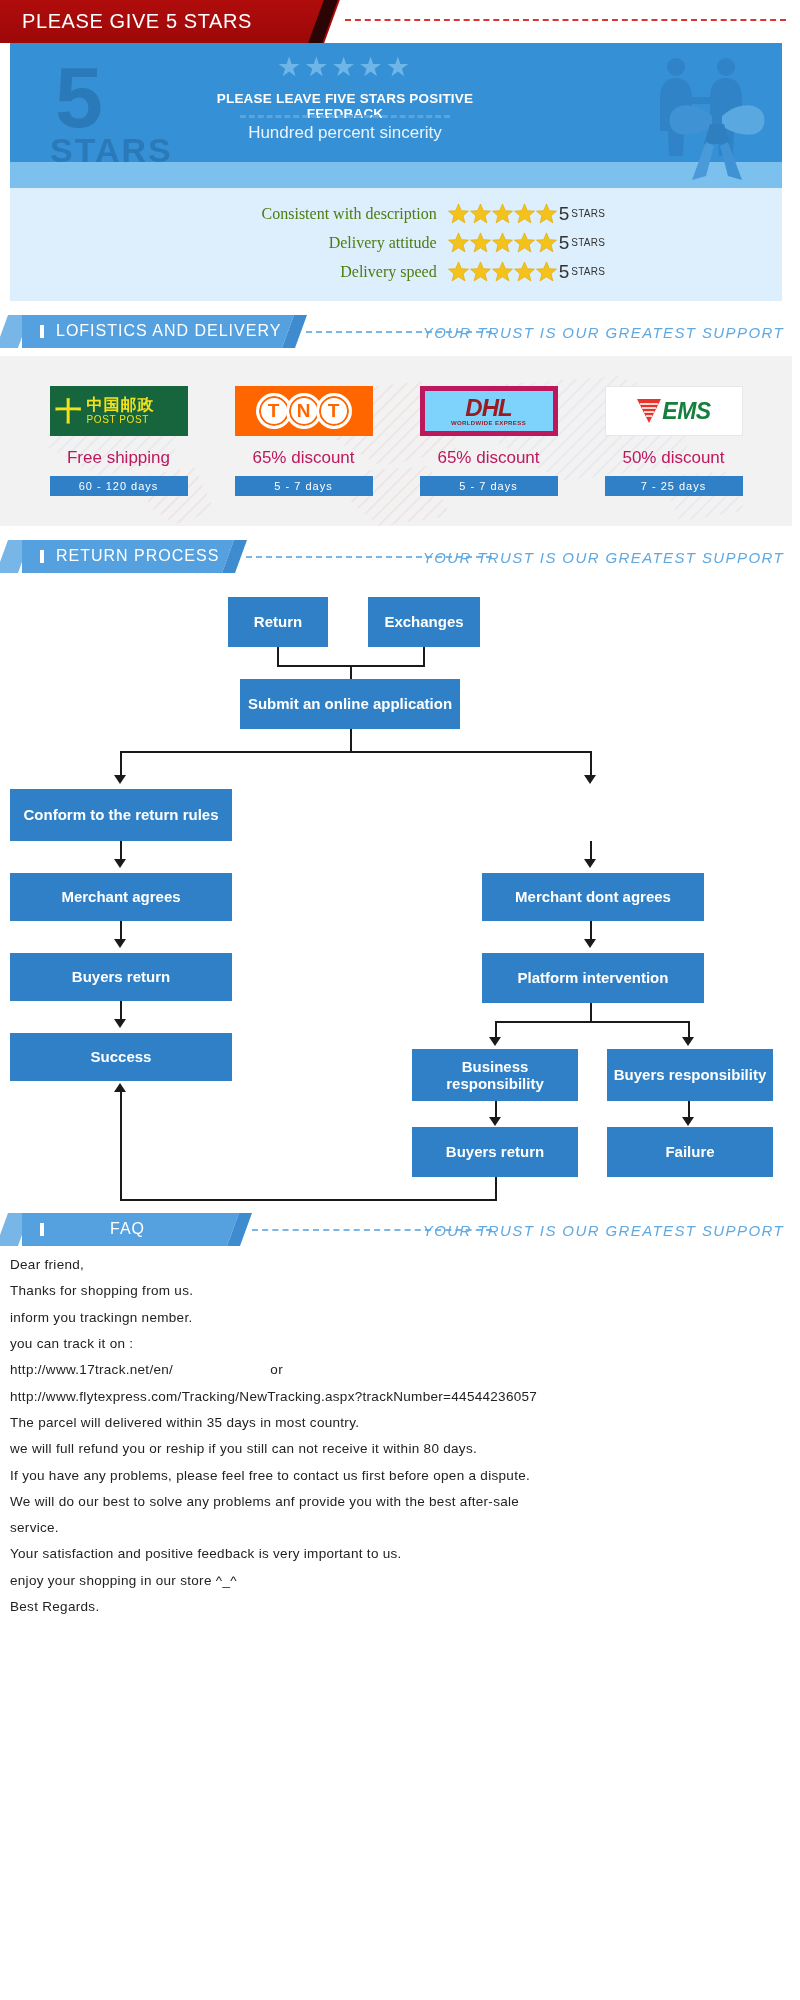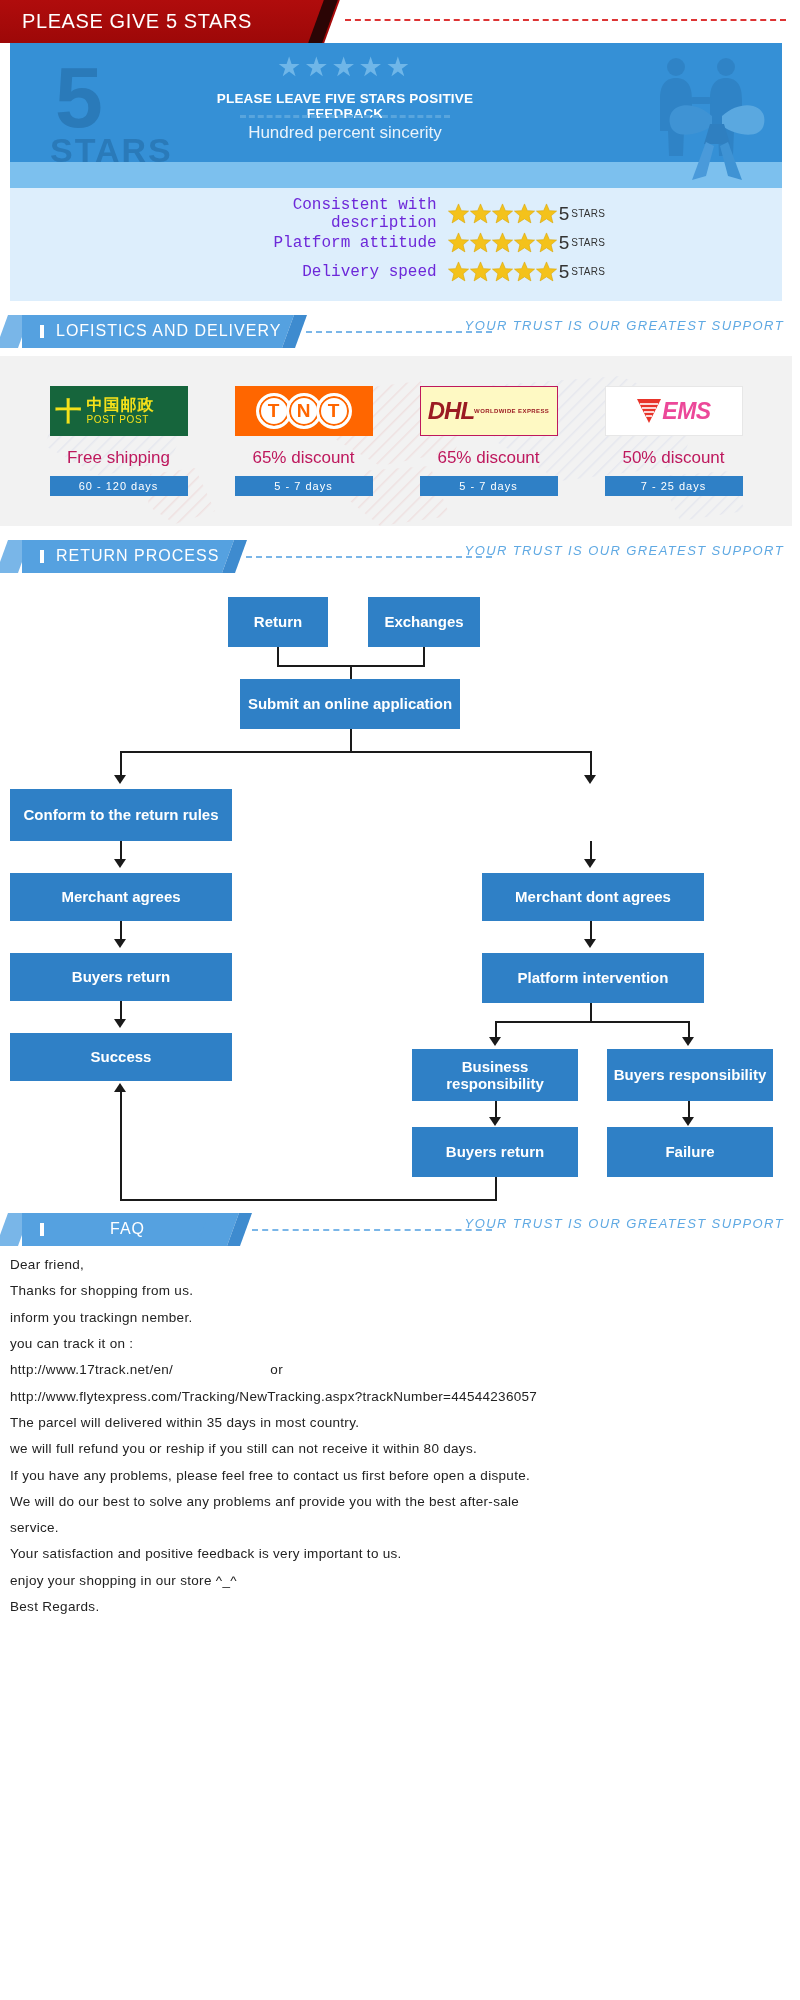--- a/index.html
+++ b/index.html
@@ -77,22 +77,22 @@
 
   
   .ratings{
     margin:0 10px;background:#ddeefc;padding:12px 0 14px 0;position:relative;
   }
   .ratingrow{
     display:flex;align-items:center;justify-content:center;
     height:27px;margin-bottom:2px;
   }
   .ratinglabel{
-    font-size:16px;color:#6d28d9;text-align:right;width:250px;
-    padding-right:10px;font-family:Liberation Mono, monospace;
+    font-size:16px;color:#4d7c0f;text-align:right;width:250px;
+    padding-right:10px;font-family:Liberation Serif, serif;
   }
   .rstars{display:flex;align-items:center;}
   .rstars svg{width:23px;height:23px;margin-right:-1px;}
   .rcount{font-size:19px;color:#333;margin-left:2px;}
   .rlbl{font-size:10px;color:#333;margin-left:2px;letter-spacing:.3px;}
 
   
   .sechead{position:relative;height:33px;margin:14px 0 0 0;}
   .sechead .slantL{
     position:absolute;left:2px;top:0;width:22px;height:33px;
@@ -113,21 +113,21 @@
   .sechead .bar{
     position:absolute;left:40px;top:10px;width:4px;height:13px;background:#fff;
   }
   .sechead .stitle{
     position:absolute;left:56px;top:7px;color:#fff;font-size:16px;letter-spacing:1px;
   }
   .sechead .hdash{
     position:absolute;top:16px;height:0;border-top:2px dashed #7ab6e8;
   }
   .sechead .slogan{
-    position:absolute;right:8px;top:3px;color:#5fa9e3;font-size:13px;
+    position:absolute;right:8px;top:9px;color:#5fa9e3;font-size:15px;
     letter-spacing:1.4px;font-style:italic;
   }
 
   
   .logi{
     position:relative;margin:8px 0 0 0;height:170px;background:#f2f2f2;overflow:hidden;
   }
   .logi .mapbg{
     position:absolute;left:0;top:0;width:800px;height:170px;opacity:.30;
   }
@@ -153,28 +153,28 @@
   .cp .cpcn{color:#f5e11a;font-size:16px;font-weight:700;letter-spacing:1px;line-height:1.05;}
   .cp .cpen{color:#f5e11a;font-size:10px;letter-spacing:.6px;line-height:1.1;}
   
   .tnt{width:138px;height:50px;background:#ff6600;display:flex;align-items:center;justify-content:center;}
   .tnt .ring{
     width:30px;height:30px;border-radius:50%;border:3px solid #fff;
     color:#ff6600;background:#fff;display:flex;align-items:center;justify-content:center;
     font-size:19px;font-weight:700;margin:0 -3px;box-shadow:0 0 0 2px #ff6600 inset;
   }
   
-  .dhl{width:138px;height:50px;background:#fef9c3;border:1px solid #be185d;box-sizing:border-box;
-       display:flex;flex-direction:row;align-items:center;justify-content:center;}
+  .dhl{width:138px;height:50px;background:#7dd3fc;border:5px solid #be185d;box-sizing:border-box;
+       display:flex;flex-direction:column;align-items:center;justify-content:center;}
   .dhl .dhltxt{color:#9b1b22;font-size:24px;font-weight:700;font-style:italic;letter-spacing:-1px;line-height:1;}
   .dhl .dhlsub{color:#9b1b22;font-size:6px;letter-spacing:.4px;font-weight:700;}
   
   .ems{width:138px;height:50px;background:#fff;border:1px solid #e7e7e7;box-sizing:border-box;
        display:flex;align-items:center;justify-content:center;}
-  .ems .emstxt{color:#ec4899;font-size:23px;font-weight:700;font-style:italic;letter-spacing:-.5px;}
+  .ems .emstxt{color:#15803d;font-size:23px;font-weight:700;font-style:italic;letter-spacing:-.5px;}
 
   
   .flow{position:relative;height:600px;margin-top:6px;}
   .fbox{
     position:absolute;background:#2f80c6;color:#fff;text-align:center;
     display:flex;align-items:center;justify-content:center;
     font-size:15px;font-weight:700;line-height:1.15;box-sizing:border-box;padding:2px 4px;
   }
   .vline{position:absolute;background:#1a1a1a;width:2px;}
   .hline{position:absolute;background:#1a1a1a;height:2px;}
@@ -258,21 +258,21 @@
           </svg>
         <svg viewBox="0 0 24 24">
             <path d="M12 2 L15 9 L22.5 9.5 L16.8 14.4 L18.7 21.8 L12 17.6 L5.3 21.8 L7.2 14.4 L1.5 9.5 L9 9 Z" fill="#f4c21b" stroke="#d9a400" stroke-width="0.6"></path>
           </svg>
       </div>
       <div class="rcount">5</div>
       <div class="rlbl">STARS</div>
     </div>
 
     <div class="ratingrow">
-      <div class="ratinglabel">Platform attitude</div>
+      <div class="ratinglabel">Delivery attitude</div>
       <div class="rstars">
         <svg viewBox="0 0 24 24">
             <path d="M12 2 L15 9 L22.5 9.5 L16.8 14.4 L18.7 21.8 L12 17.6 L5.3 21.8 L7.2 14.4 L1.5 9.5 L9 9 Z" fill="#f4c21b" stroke="#d9a400" stroke-width="0.6"></path>
           </svg>
         <svg viewBox="0 0 24 24">
             <path d="M12 2 L15 9 L22.5 9.5 L16.8 14.4 L18.7 21.8 L12 17.6 L5.3 21.8 L7.2 14.4 L1.5 9.5 L9 9 Z" fill="#f4c21b" stroke="#d9a400" stroke-width="0.6"></path>
           </svg>
         <svg viewBox="0 0 24 24">
             <path d="M12 2 L15 9 L22.5 9.5 L16.8 14.4 L18.7 21.8 L12 17.6 L5.3 21.8 L7.2 14.4 L1.5 9.5 L9 9 Z" fill="#f4c21b" stroke="#d9a400" stroke-width="0.6"></path>
           </svg>

